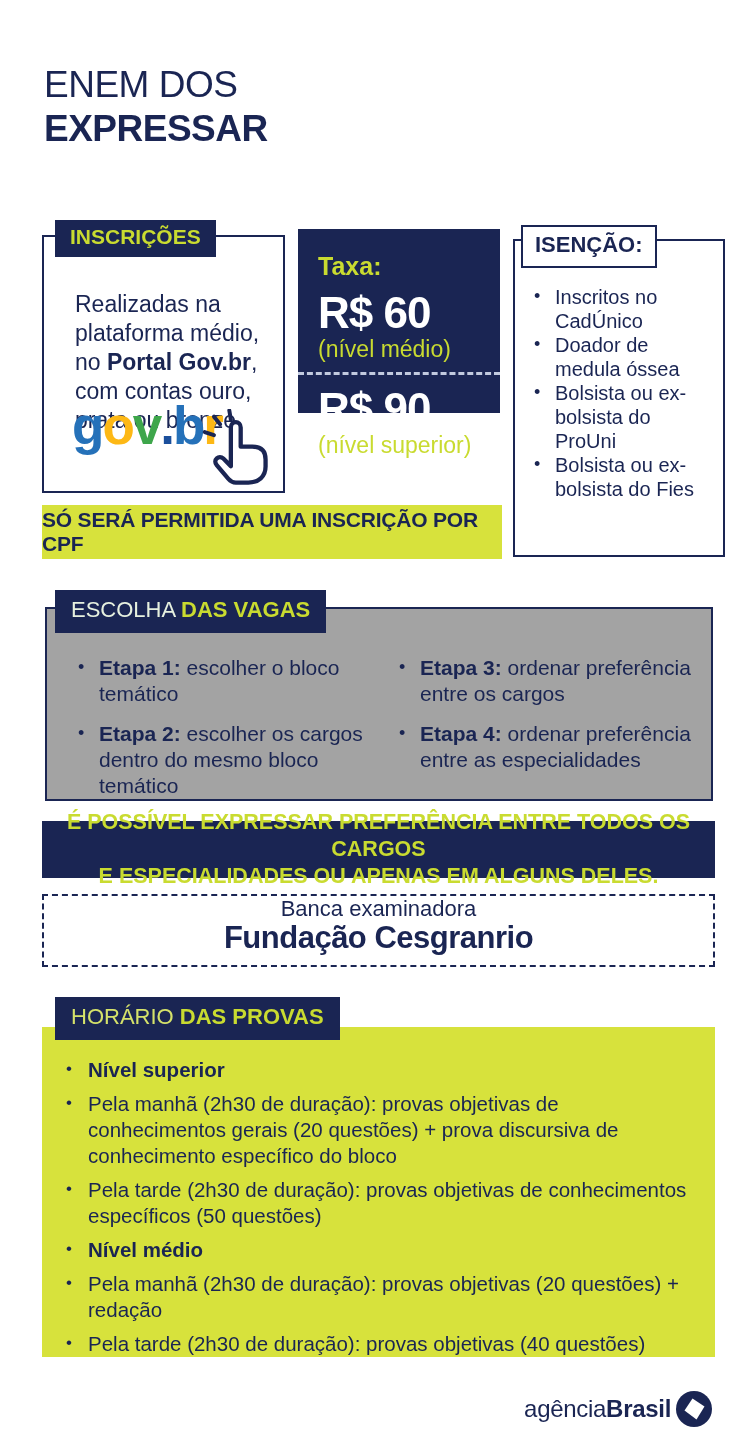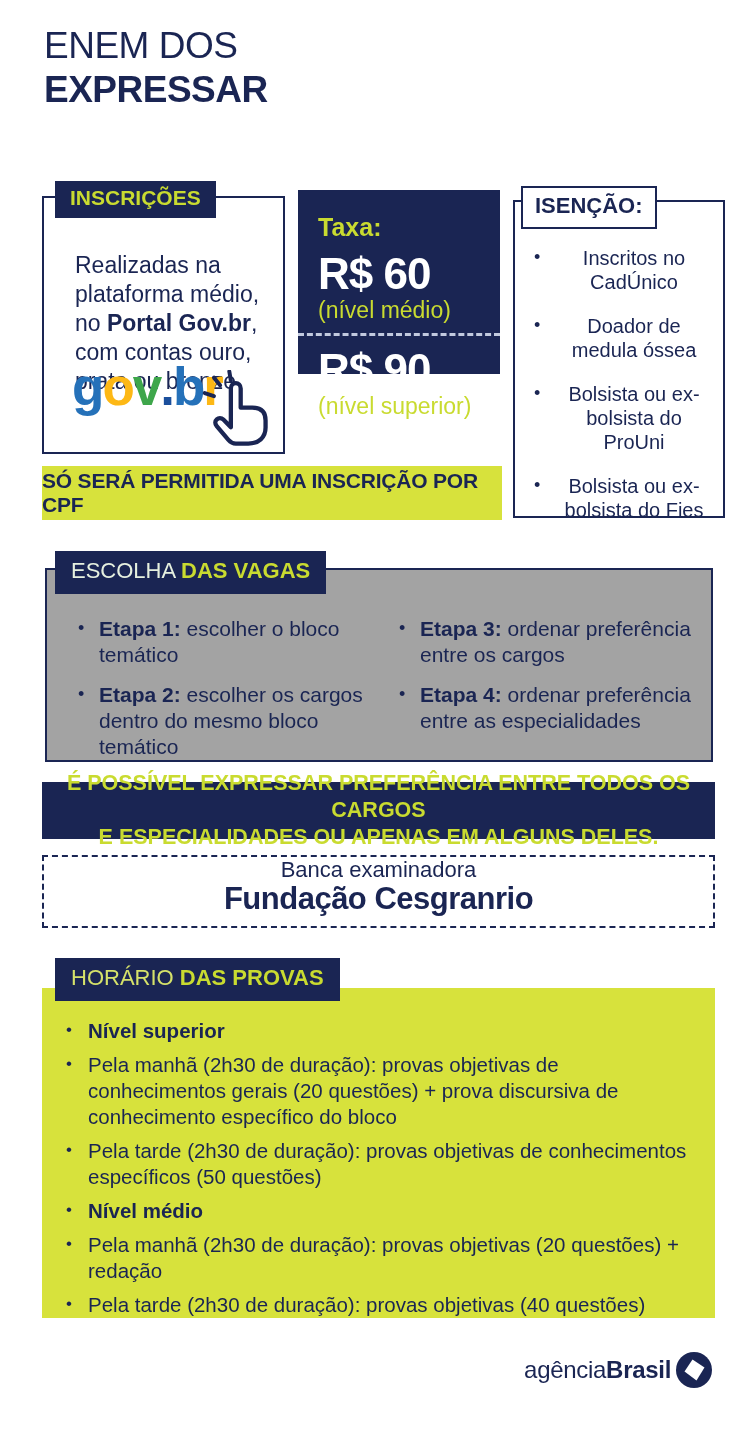--- a/index.html
+++ b/index.html
@@ -2,21 +2,21 @@
 <html lang="pt" style="--navy: #1A2553; --lime: #D7E23C; --limeText: #C9DB30; --limeSoft: #D5E26A; --pale: #E6F0DF; --sepDash: #C2CADF; --govBlue: #2571B9; --govYellow: #FDB815; --govGreen: #3EA64B; --govDot: #1B4F9C;"><head>
 <meta charset="utf-8">
 <style>
   html,body { margin:0; padding:0; background:#fff; }
   * { box-sizing:border-box; }
   #canvas {
     position:relative; width:754px; height:1435px; background:#fff;
     font-family:"Liberation Sans","DejaVu Sans",sans-serif; overflow:hidden;
     color:var(--navy,#1A2553);
   }
-  .abs { position:absolute; }
+  .abs { position:absolute;margin-top:39px; }
 
   
   .title { left:44px; top:24px; font-size:37px; line-height:44px; letter-spacing:-0.5px; color:var(--navy); }
   .title .t1 { font-weight:400; }
   .title .t2 { font-weight:800; }
 
   
   .tag { background:var(--navy); font-weight:800; z-index:3; }
   .insc-tag { left:55px; top:181px; font-size:21px; padding:5px 15px 8px; color:var(--limeText); }
   .escolha-tag, .horario-tag { font-size:22px; padding:7px 16px 10px; }
@@ -40,21 +40,21 @@
   
   .taxa-box { left:298px; top:190px; width:202px; height:184px; background:var(--navy); padding:22px 18px 0 20px; }
   .taxa-label { font-size:25px; line-height:31px; font-weight:800; color:var(--limeText); }
   .taxa-value { font-size:44px; line-height:46px; font-weight:800; color:#fff; letter-spacing:-1px; margin-top:8px; }
   .taxa-level { font-size:23px; line-height:27px; color:var(--limeText); }
   .taxa-sep { border-top:3px dashed var(--sepDash); margin:9px -18px 11px -20px; }
 
   
   .isen-tag { left:521px; top:186px; background:#fff; border:2px solid var(--navy); color:var(--navy); font-weight:800; font-size:22px; padding:5px 12px 8px; z-index:3; }
   .isen-box { left:513px; top:200px; width:212px; height:318px; border:2px solid var(--navy); background:#fff; }
-  .isen-list { position:absolute; left:16px; top:44px; width:182px; display:flex; flex-direction:column; gap:20px; margin:0; padding:0; list-style:none;text-align:center; }
+  .isen-list { position:absolute; left:16px; top:44px; width:182px; display:flex; flex-direction:column; gap:0; margin:0; padding:0; list-style:none; }
   .i-item { position:relative; padding-left:24px; font-size:20px; line-height:24px; color:var(--navy); }
   .i-item::before { content:"•"; position:absolute; left:3px; top:-1px; font-size:18px; }
 
   
   .cpf-banner { left:42px; top:466px; width:460px; height:54px; background:var(--lime); color:var(--navy);
     font-weight:800; font-size:21px; display:flex; align-items:center; justify-content:center; letter-spacing:-0.2px; }
 
   
   .escolha-tag { left:55px; top:551px; }
   .escolha-box { left:45px; top:568px; width:668px; height:194px; border:2px solid var(--navy); background:#a3a3a3; }

